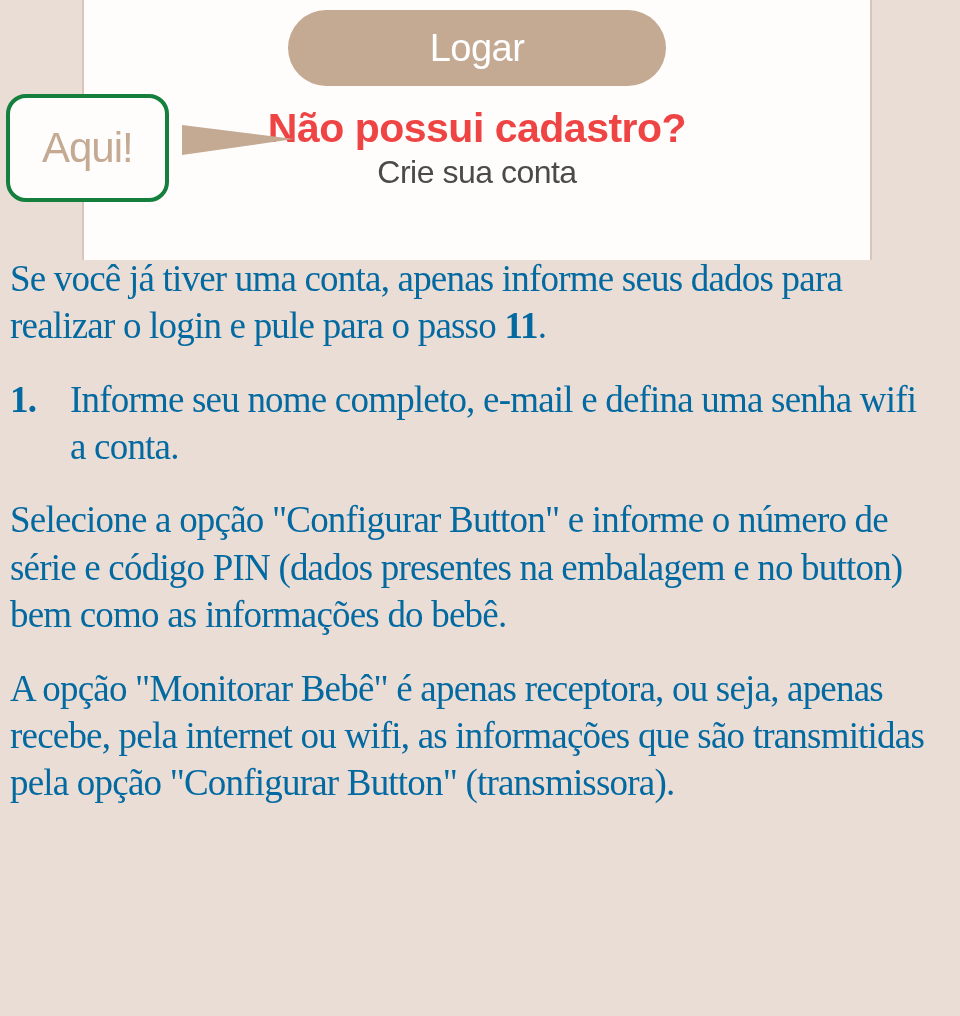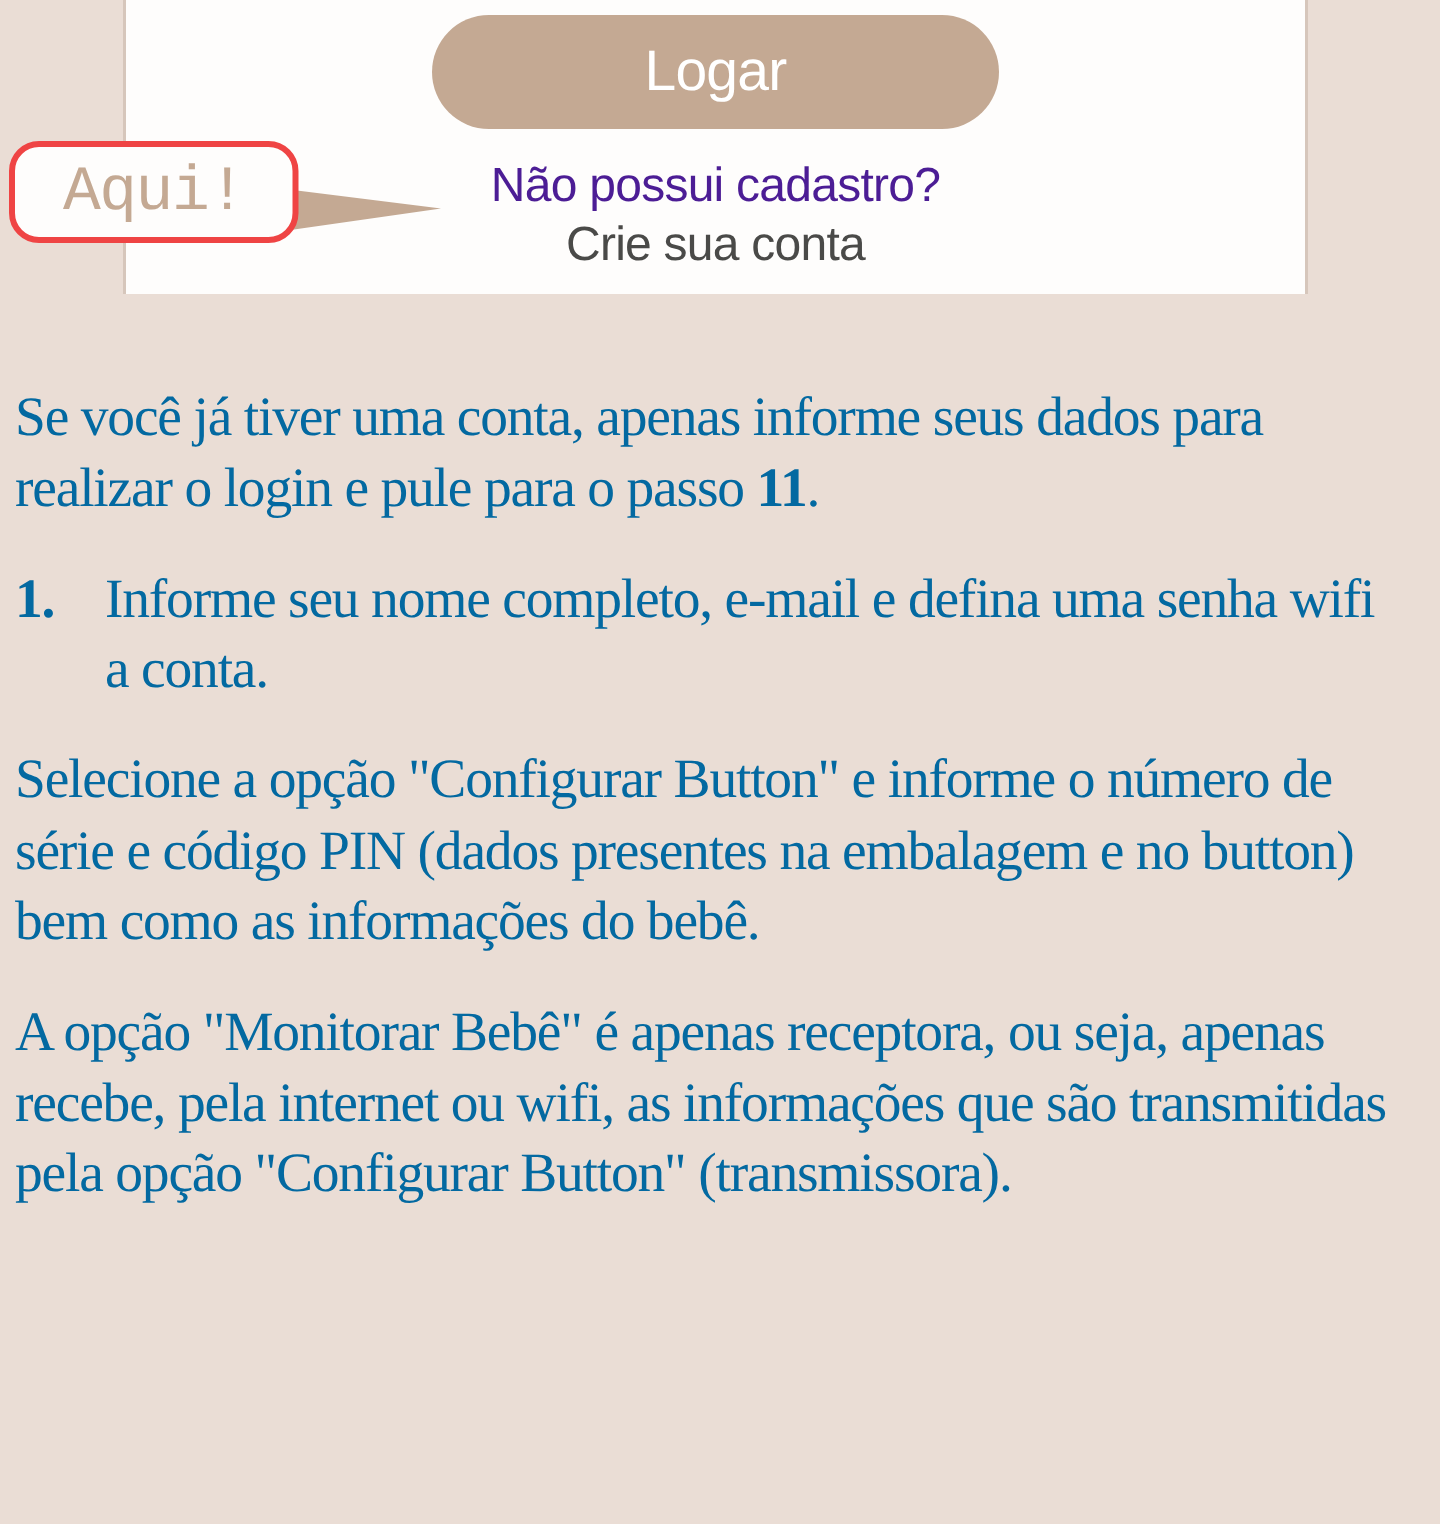--- a/index.html
+++ b/index.html
@@ -9,21 +9,21 @@
       background: #eaddd5;
       font-family: Georgia, 'Times New Roman', serif;
       position: relative;
       overflow: hidden;
     }
     .screenshot-container {
       position: absolute;
       top: 0;
       left: 82px;
       width: 790px;
-      height: 196px;
+      height: 260px;
       background: #fefdfc;
       border-left: 2px solid #d6c6bb;
       border-right: 2px solid #d6c6bb;
     }
     .logar-button {
       position: absolute;
       top: 10px;
       left: 50%;
       transform: translateX(-50%);
       width: 378px;
@@ -41,43 +41,43 @@
     }
     .register-prompt {
       position: absolute;
       top: 105px;
       left: 0;
       width: 100%;
       text-align: center;
       font-family: -apple-system, BlinkMacSystemFont, 'Segoe UI', Arial, sans-serif;
     }
     .register-question {
-      color: #4c1d95;
-      font-size: 32px;
-      font-weight: 400;
+      color: #ef4444;
+      font-size: 41px;
+      font-weight: 700;
       letter-spacing: -0.5px;
     }
     .register-link {
       color: #4a4a48;
       font-size: 32px;
       font-weight: 500;
       margin-top: 2px;
       letter-spacing: -0.5px;
     }
     .callout-box {
       position: absolute;
       top: 94px;
       left: 6px;
       background: #fefdfc;
-      border: 4px solid #ef4444;
+      border: 4px solid #15803d;
       border-radius: 20px;
-      padding: 6px 32px;
+      padding: 26px 32px;
       color: #c4a993;
       font-size: 42px;
-      font-family: Liberation Mono, monospace;
+      font-family: Liberation Sans, sans-serif;
       letter-spacing: -1px;
       z-index: 3;
     }
     .callout-pointer {
       position: absolute;
       top: 127px;
       left: 186px;
       width: 0;
       height: 0;
       z-index: 2;

